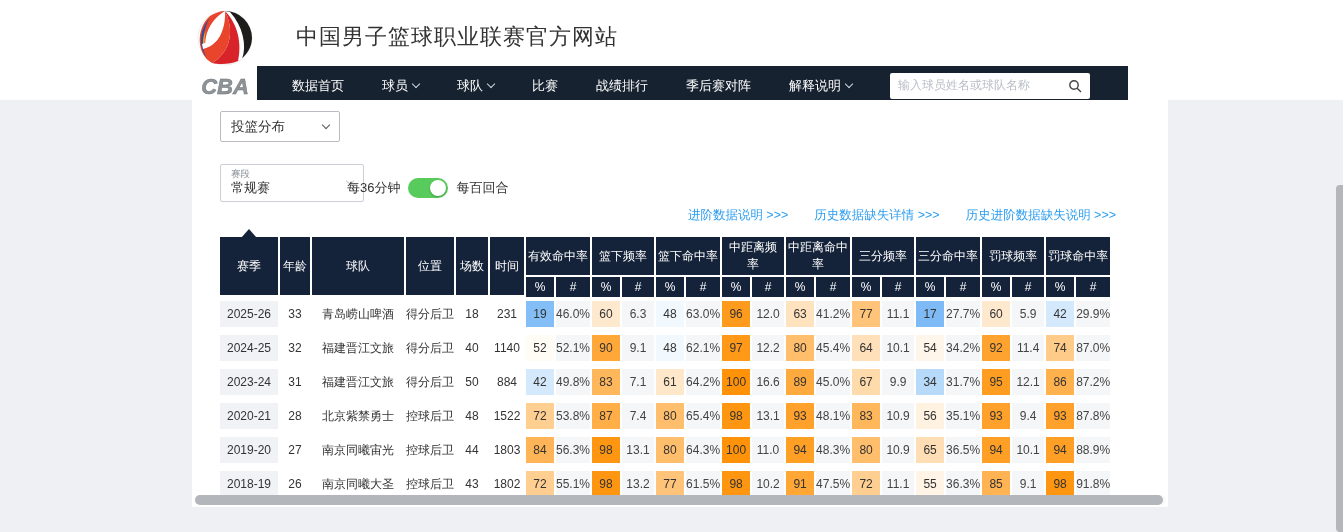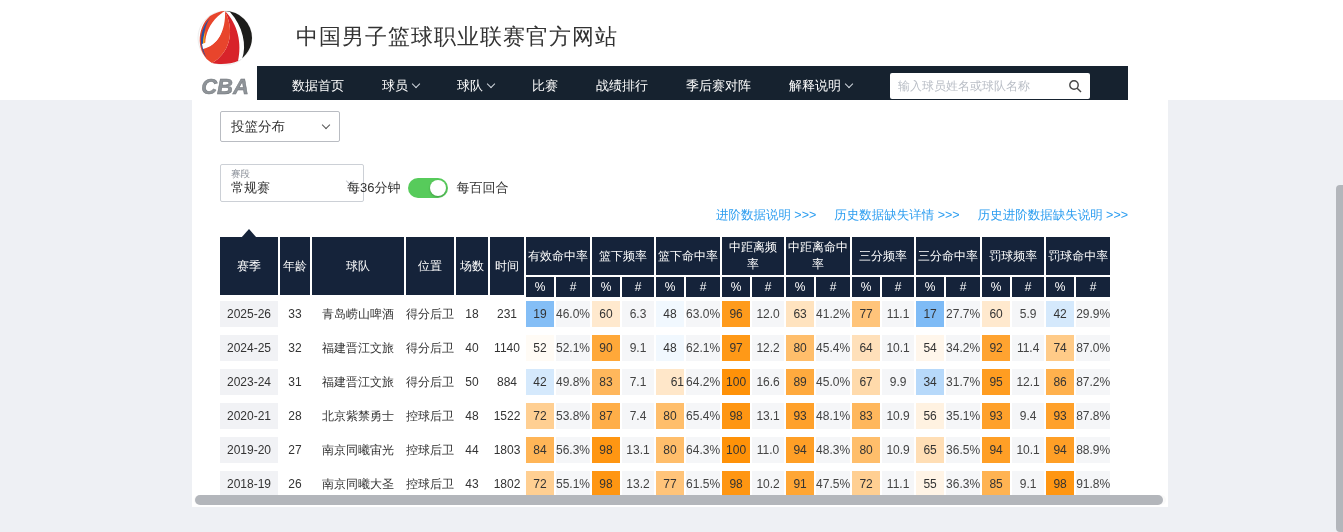--- a/index.html
+++ b/index.html
@@ -9,37 +9,37 @@
   .logo { position:absolute; left:194px; top:6px; width:62px; height:92px; }
   .site-title { position:absolute; left:296px; top:22px; font-size:22px; color:#333; letter-spacing:1px; }
   .navbar { position:absolute; left:257px; top:66px; width:871px; height:39px; background:#16222f;
     display:flex; align-items:center; padding-left:35px; }
   .nav-item { color:#fff; font-size:13px; margin-right:38px; cursor:pointer; white-space:nowrap; display:flex; align-items:center; }
   .caret { display:inline-block; width:6px; height:6px; border-right:1.5px solid #cfd6dd; border-bottom:1.5px solid #cfd6dd;
     transform:rotate(45deg); margin-left:5px; margin-top:-3px; }
   .search-wrap { margin-left:auto; margin-right:38px; width:215px; height:26px; background:#fff; border-radius:2px;
     display:flex; align-items:center; padding:0 8px; }
   .search-wrap input { border:none; outline:none; flex:1; font-size:12px; color:#333;
-    font-family:Liberation Sans, sans-serif; }
+    font-family:Liberation Mono, monospace; }
   .search-wrap input::placeholder { color:#b9bec6; }
   .card { position:absolute; left:192px; top:100px; width:976px; height:407px; background:#ffffff; }
   .select1 { position:absolute; left:28px; top:11px; width:120px; height:31px; border:1px solid #b9bcc2; border-radius:2px;
     background:#fff; display:flex; align-items:center; padding:0 10px; font-size:13.5px; color:#333; cursor:pointer; }
   .select1 .caret { border-color:#555; margin-left:auto; }
   .select2 { position:absolute; left:28px; top:64px; width:144px; height:38px; border:1px solid #ccd0d6; border-radius:2px;
     background:#fff; padding:3px 10px; cursor:pointer; }
   .select2 .lbl { font-size:9.5px; color:#8a8f98; line-height:12px; }
   .select2 .val { font-size:13px; color:#333; line-height:16px; }
   .select2 .caret { position:absolute; right:10px; top:16px; border-color:#c3c7cd; }
   .toggle-row { position:absolute; left:155px; top:78px; display:flex; align-items:center; font-size:13px; color:#333; }
   .toggle { width:40px; height:20px; border-radius:10px; background:#57cb5b; margin:0 8px; position:relative; cursor:pointer; }
   .toggle .knob { position:absolute; right:2px; top:2px; width:16px; height:16px; border-radius:50%; background:#fff;
     box-shadow:0 1px 2px rgba(0,0,0,.25); }
   .note { position:absolute; left:28px; top:107px; font-size:12.5px; color:#2b9df0; }
-  .links { position:absolute; right:40px; top:107px; display:flex; gap:18px; }
+  .links { position:absolute; right:52px; top:107px; display:flex; gap:26px; }
   .links span { font-size:12.5px; color:#2b9df0; cursor:pointer; white-space:nowrap; }
   .tbl-wrap { position:absolute; left:26px; top:137px; }
   .tbl-arrow { position:absolute; left:49px; top:129px; width:0; height:0;
     border-left:8px solid transparent; border-right:8px solid transparent; border-bottom:9px solid #15233a; }
   table { border-collapse:separate; border-spacing:2px 0; table-layout:fixed; }
   th { background:#15233a; color:#fff; font-size:12px; font-weight:500; text-align:center; padding:2px; }
   thead tr:first-child th { height:40px; border-bottom:2px solid #fff; }
   thead tr:last-child th { height:20px; }
   td { padding:0; text-align:center; font-size:12px; color:#333; }
   td .box { margin:4px 0; height:26px; line-height:26px; }
@@ -351,21 +351,21 @@
             <td>
               <div class="box bg-num">49.8%</div>
             </td>
             <td>
               <div class="box" style="background: rgb(255, 183, 92);">83</div>
             </td>
             <td>
               <div class="box bg-num">7.1</div>
             </td>
             <td>
-              <div class="box" style="background: rgb(255, 231, 201); text-align: right;">61</div>
+              <div class="box" style="background: rgb(255, 231, 201);">61</div>
             </td>
             <td>
               <div class="box bg-num">64.2%</div>
             </td>
             <td>
               <div class="box" style="background: rgb(255, 146, 8);">100</div>
             </td>
             <td>
               <div class="box bg-num">16.6</div>
             </td>

